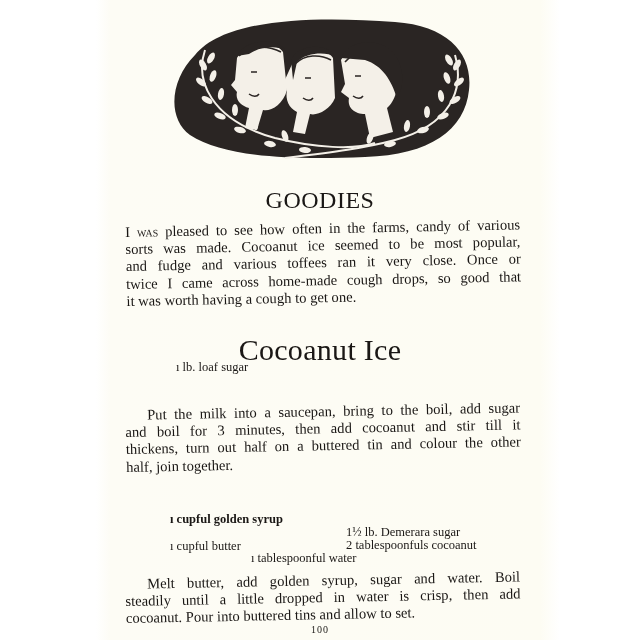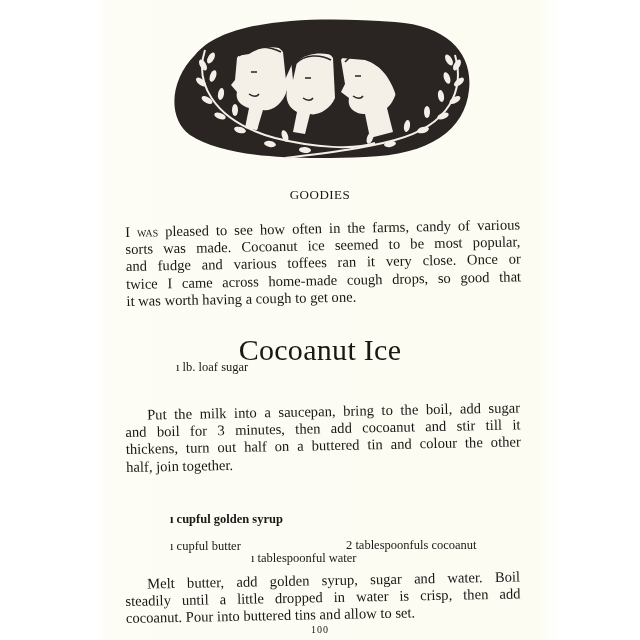--- a/index.html
+++ b/index.html
@@ -12,21 +12,21 @@
     }
     .page {
       position: absolute; left: 0; top: 0; width: 640px; height: 640px;
       background: linear-gradient(90deg, #ffffff 0px, #ffffff 96px, #fdfcf5 110px, #fdfcf3 540px, #ffffff 560px, #ffffff 640px);
     }
     .illustration {
       position: absolute; left: 165px; top: 10px; width: 310px; height: 150px;
     }
     .title {
       position: absolute; left: 0; width: 640px; top: 187px;
-      text-align: center; font-size: 13px; letter-spacing: 0.5px;
+      text-align: center; font-size: 24px; letter-spacing: 0.5px;
     }
     .para {
       position: absolute; left: 125px; width: 395px;
       font-size: 14.6px; line-height: 17.2px;
       transform: rotate(-1.1deg); transform-origin: left top;
     }
     .para .line { display: block; white-space: nowrap; text-align: justify; text-align-last: justify; }
     .para .line.last { text-align-last: left; }
     .intro { top: 224px; }
     .sc { font-variant: small-caps; }
@@ -128,20 +128,21 @@
   <div class="para method-ice">
     <span class="line indent">Put the milk into a saucepan, bring to the boil, add sugar</span>
     <span class="line">and boil for 3 minutes, then add cocoanut and stir till it</span>
     <span class="line">thickens, turn out half on a buttered tin and colour the other</span>
     <span class="line last">half, join together.</span>
   </div>
 
 
   <div class="ing" style="left:170px; top:512px;font-weight:bold;">ı cupful golden syrup</div>
   <div class="ing" style="left:170px; top:539px;">ı cupful butter</div>
+  <div class="ing" style="left:346px; top:525px;">1½ lb. Demerara sugar</div>
   <div class="ing" style="left:346px; top:538px;">2 tablespoonfuls cocoanut</div>
   <div class="ing" style="left:251px; top:551px;">ı tablespoonful water</div>
 
   <div class="para method-toffee">
     <span class="line indent">Melt butter, add golden syrup, sugar and water.  Boil</span>
     <span class="line">steadily until a little dropped in water is crisp, then add</span>
     <span class="line last">cocoanut.  Pour into buttered tins and allow to set.</span>
   </div>
 
   <div class="page-num">100</div>

